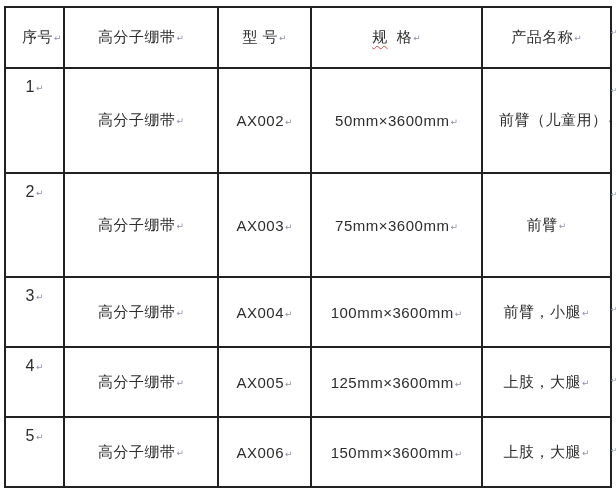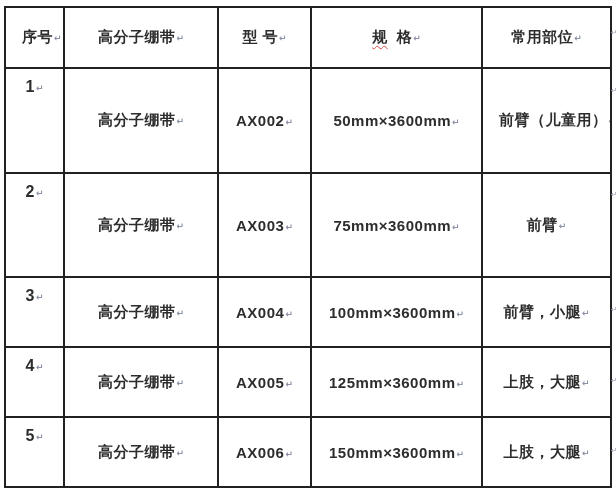--- a/index.html
+++ b/index.html
@@ -20,21 +20,21 @@
     width: 606px;
     border-collapse: collapse;
     table-layout: fixed;
   }
   .doc-table th, .doc-table td {
     border: 2px solid #212121;
     text-align: center;
     vertical-align: middle;
     color: #2d2d2d;
     font-size: 15px;
-    font-weight: bold;
+    font-weight: normal;
     padding: 16px;
     letter-spacing: 0.5px;
     overflow: hidden;
     white-space: nowrap;
   }
   col.c-index { width: 59px; }
   col.c-name  { width: 154px; }
   col.c-model { width: 93px; }
   col.c-spec  { width: 171px; }
   col.c-part  { width: 129px; }
@@ -99,21 +99,21 @@
         <th>
           <span>高分子绷带</span><span class="mark">↵</span>
         </th>
         <th>
           <span>型 号</span><span class="mark">↵</span>
         </th>
         <th>
           <span class="spell">规</span><span class="hdr-gap"></span><span>格</span><span class="mark">↵</span>
         </th>
         <th>
-          <span>常用部位</span><span class="mark">↵</span>
+          <span>产品名称</span><span class="mark">↵</span>
         </th>
       </tr>
     </thead>
     <tbody>
     <tr>
       <td class="index-cell">
         <span>1</span><span class="mark">↵</span>
       </td>
       <td>
         <span>高分子绷带</span><span class="mark">↵</span>

